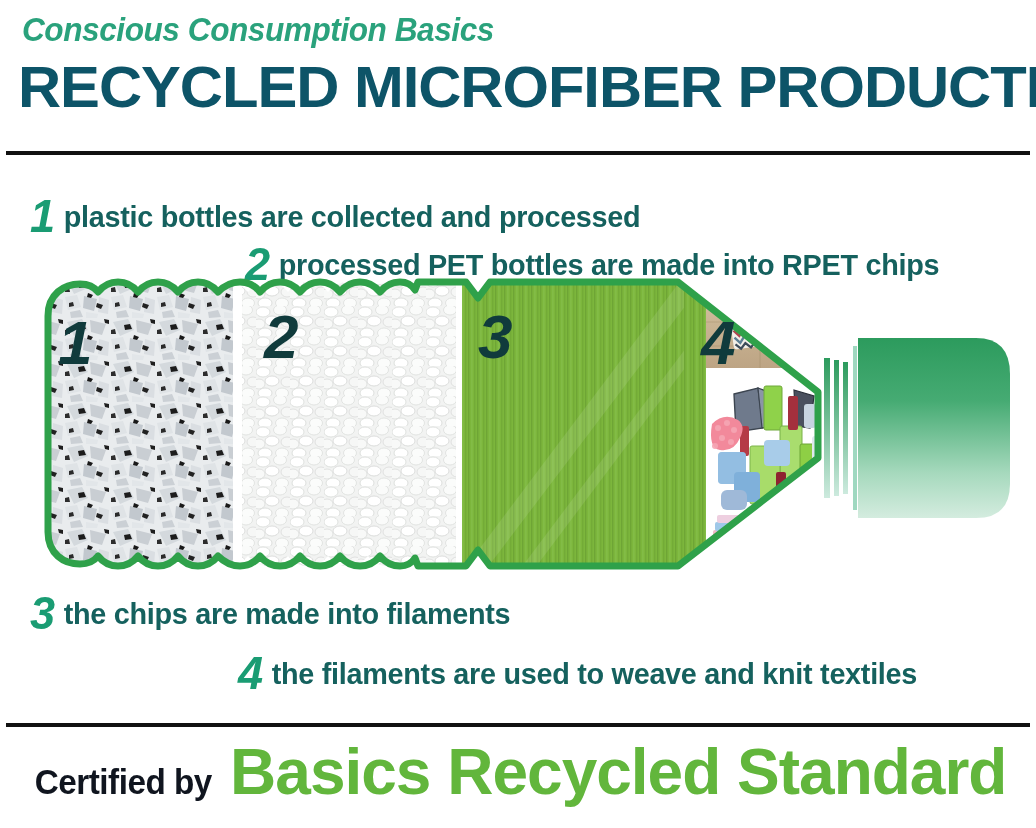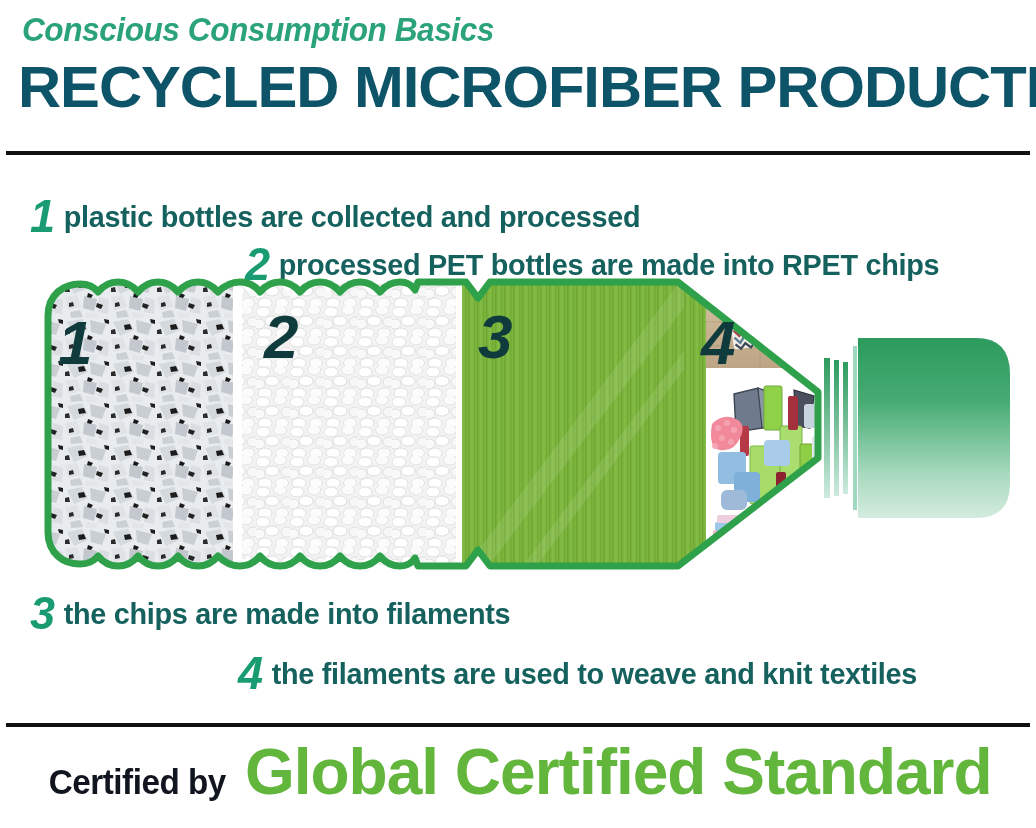--- a/index.html
+++ b/index.html
@@ -429,16 +429,16 @@
   <div class="caption" id="cap3">
     <span class="num">3</span><span>the chips are made into filaments</span>
   </div>
   <div class="caption" id="cap4">
     <span class="num">4</span><span>the filaments are used to weave and knit textiles</span>
   </div>
 
   <div class="rule" id="rule-bot"></div>
 
   <div id="footer">
-    <span id="cert-by">Certified by</span><span id="grs">Global Certified Standard</span>
+    <span id="cert-by">Certified by</span><span id="grs">Basics Recycled Standard</span>
   </div>
 
 </div>
 
 </body></html>

